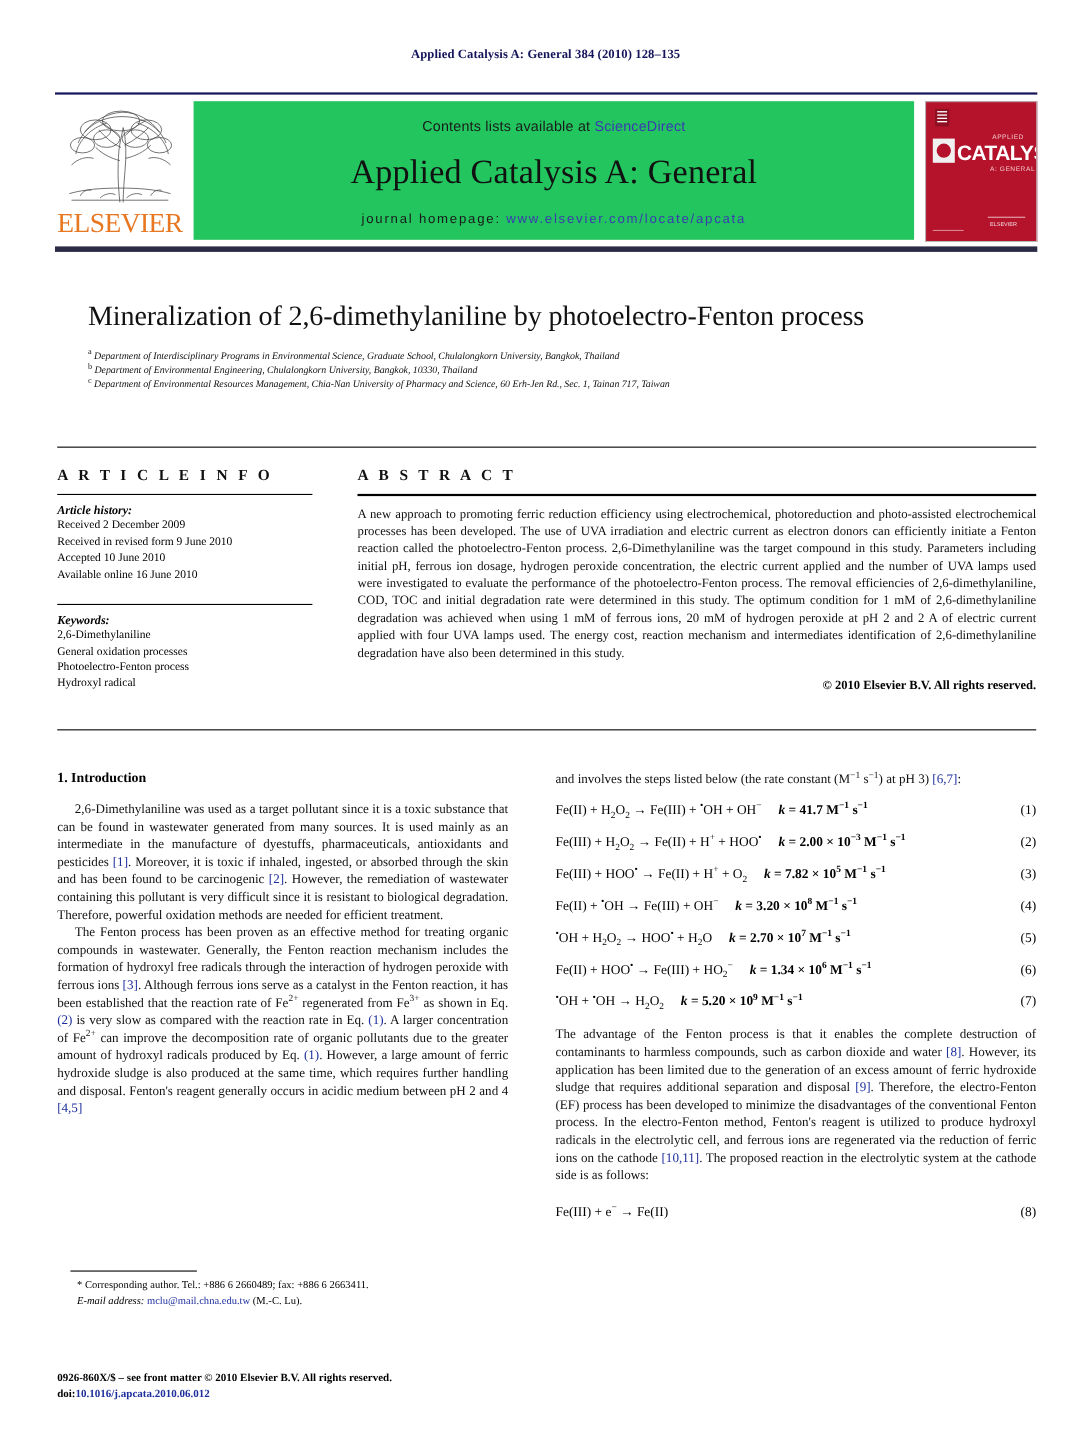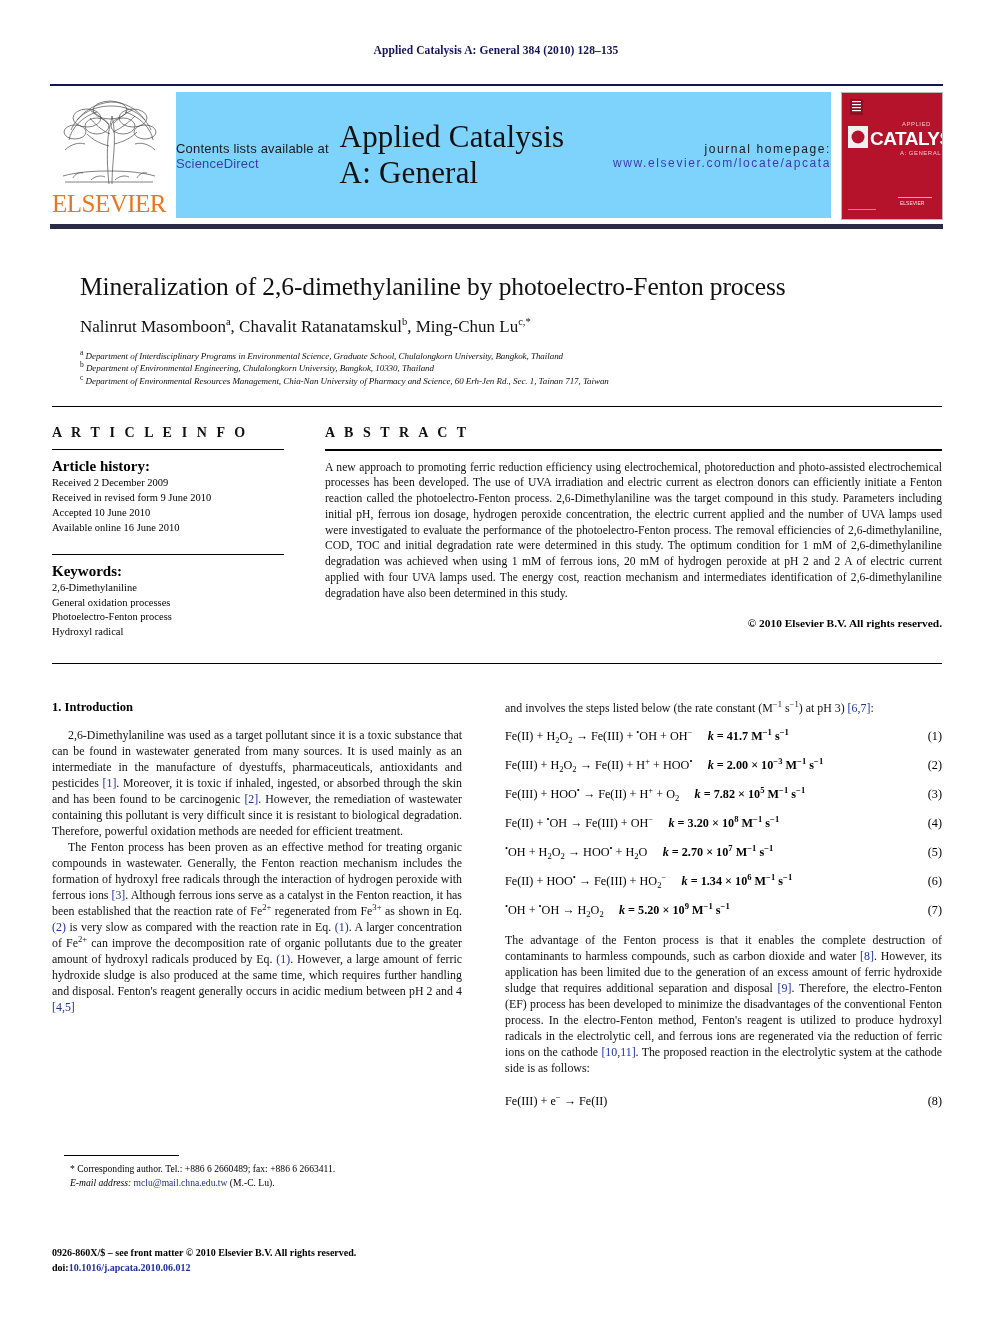--- a/index.html
+++ b/index.html
@@ -66,23 +66,24 @@
     font-family: "Liberation Serif", serif;
     font-size: 25px;
     letter-spacing: -0.5px;
     color: #e87722;
     font-weight: 400;
     line-height: 1;
     margin-top: 1px;
   }
   .masthead-center {
     flex: 1 1 auto;
-    background: #7dd3fc;
+    background: #22c55e;
     margin: 0 10px 0 8px;
     display: flex;
+    flex-direction: column;
     justify-content: center;
     align-items: center;
     padding: 6px 0 4px;
   }
   .contents-line {
     font-family: "Liberation Sans", sans-serif;
     font-size: 13px;
     color: #1a1a1a;
     letter-spacing: 0.2px;
   }
@@ -186,21 +187,22 @@
     color: #111;
     margin: 0 0 8px 0;
     font-family: "Liberation Serif", serif;
   }
   .thin-rule {
     height: 1px;
     background: #000;
     margin: 4px 0 8px 0;
   }
   .info-sub {
-    font-size: 15px;
+    font-size: 11px;
+    font-style: italic;
     font-weight: bold;
     margin: 0 0 1px 0;
   }
   .info-line {
     font-size: 10.5px;
     line-height: 1.42;
     margin: 0;
   }
   .info-gap { height: 14px; }
   .abs-rule {
@@ -393,25 +395,20 @@
           </g>
         </svg>
       </div>
 
     </div>
     <div class="rule-bottom"></div>
   </div>
 
   <div class="title-block">
     <h1 class="paper-title">Mineralization of 2,6-dimethylaniline by photoelectro-Fenton process</h1>
-    <div class="authors">
-      <span><span>Nalinrut Masomboon</span><sup>a</sup></span>,
-      <span><span>Chavalit Ratanatamskul</span><sup>b</sup></span>,
-      <span><span>Ming-Chun Lu</span><sup>c,*</sup></span>
-    </div>
     <p class="affil"><sup>a</sup> <span>Department of Interdisciplinary Programs in Environmental Science, Graduate School, Chulalongkorn University, Bangkok, Thailand</span></p>
     <p class="affil"><sup>b</sup> <span>Department of Environmental Engineering, Chulalongkorn University, Bangkok, 10330, Thailand</span></p>
     <p class="affil"><sup>c</sup> <span>Department of Environmental Resources Management, Chia-Nan University of Pharmacy and Science, 60 Erh-Jen Rd., Sec. 1, Tainan 717, Taiwan</span></p>
   </div>
 
   <div class="panel-rule-top"></div>
 
   <div class="info-col">
     <div class="sec-heading">A R T I C L E   I N F O</div>
     <div class="thin-rule"></div>

